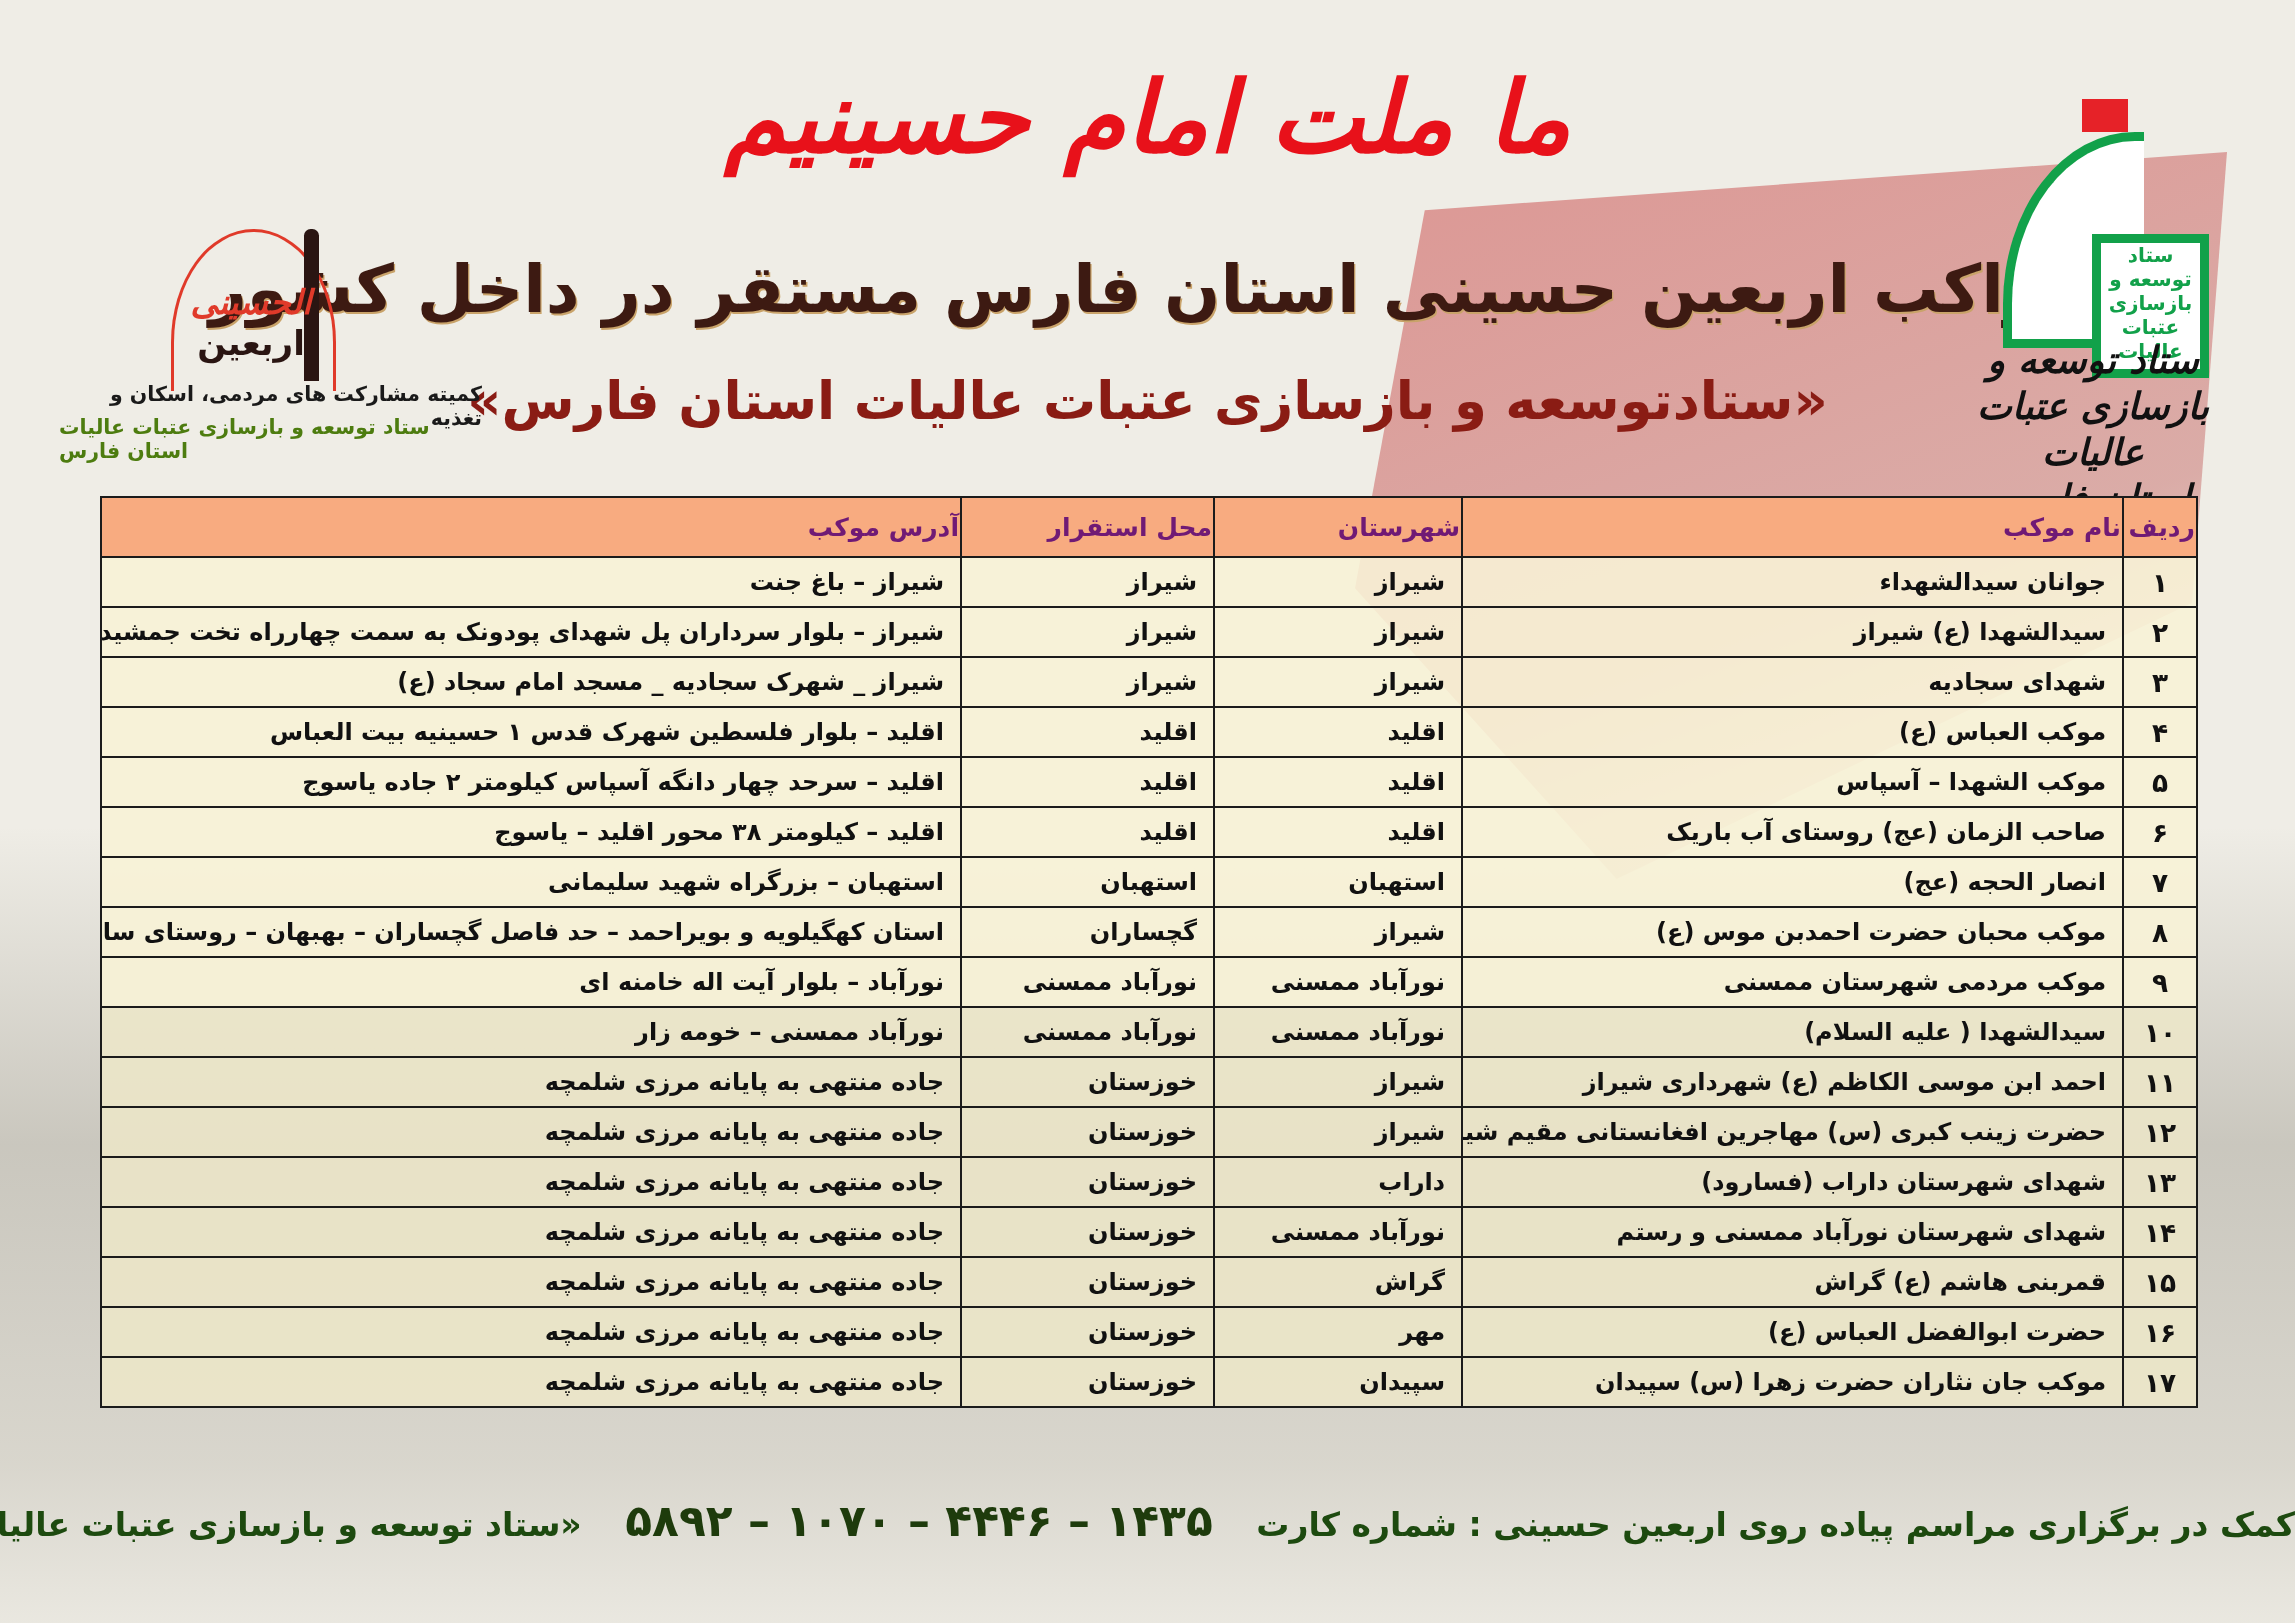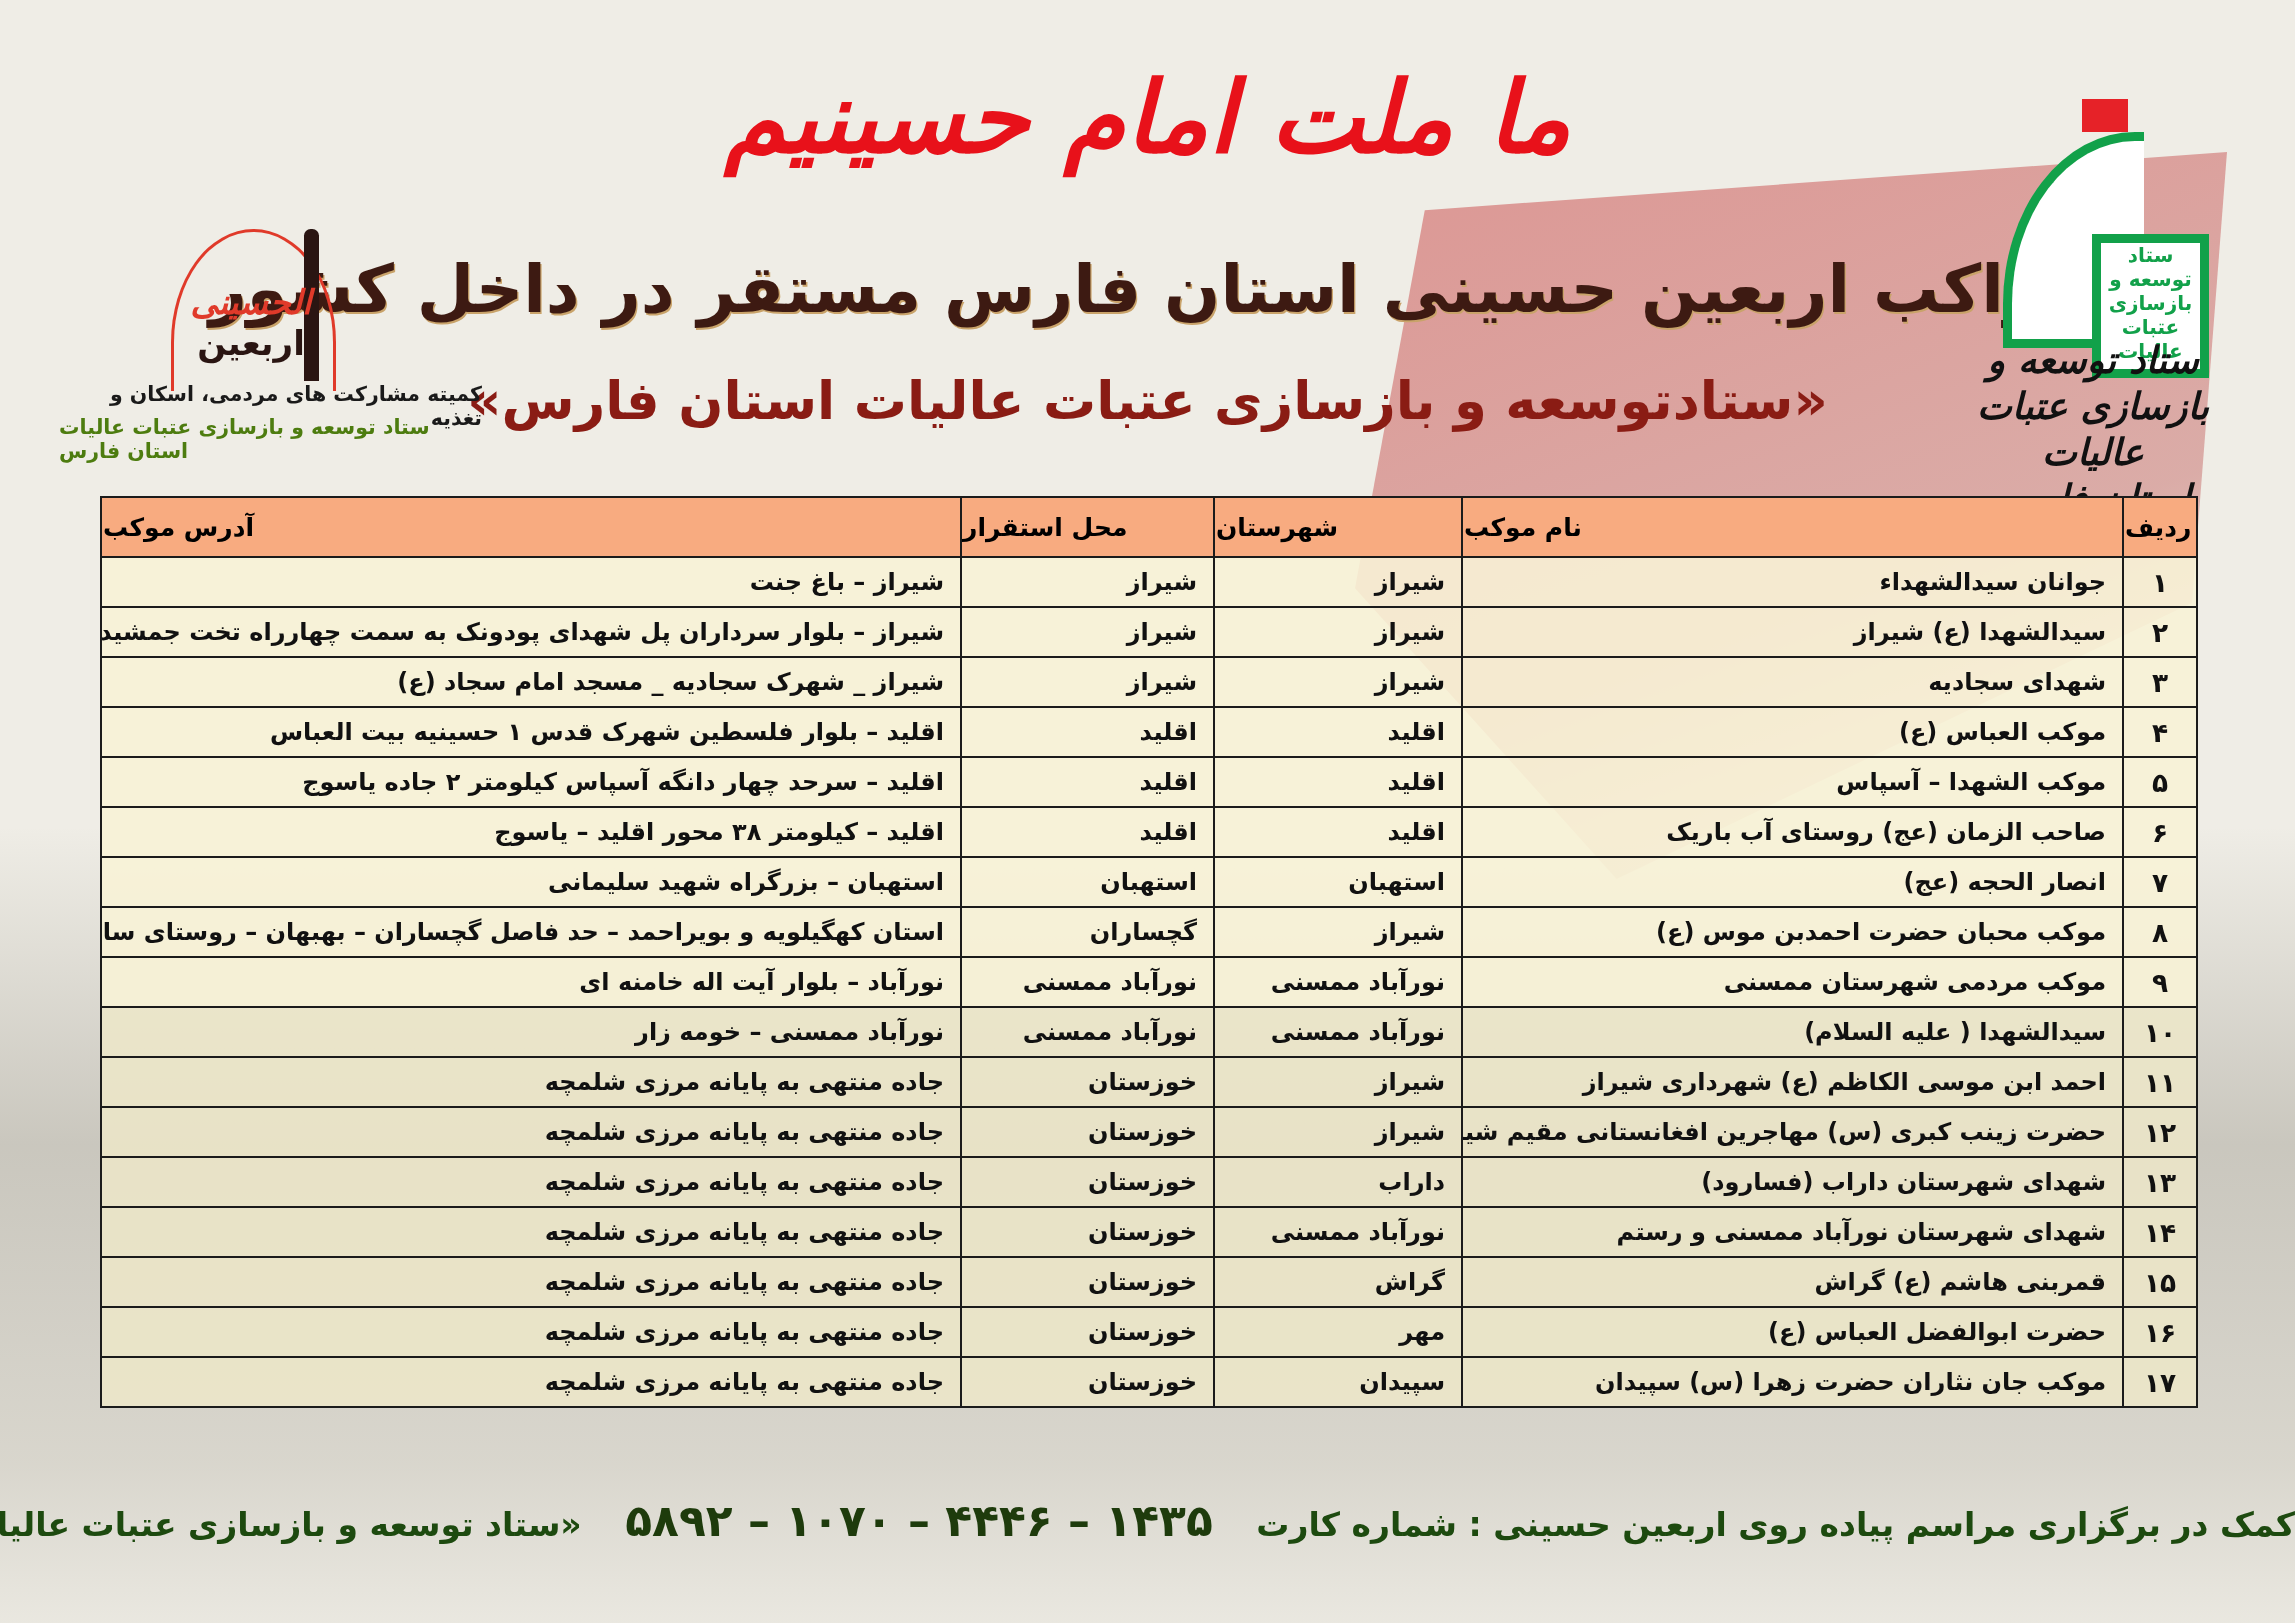--- a/index.html
+++ b/index.html
@@ -53,21 +53,21 @@
   }
   .logo-left .mark .l1 { color:#e03a2a; font-style:italic; }
   .logo-left .mark .l2 { color:#2a1512; }
   .logo-left .cap1 { position:absolute; left:0; top:173px; width:423px; direction:rtl; text-align:right; font-size:20.5px; font-weight:bold; color:#1a1a1a; }
   .logo-left .cap2 { position:absolute; left:0; top:206px; width:423px; direction:rtl; text-align:left; font-size:20.5px; font-weight:bold; color:#4d7c0f; }
 
   .table-wrap { position:absolute; left:100px; top:496px; width:2096px; }
   table { border-collapse:collapse; width:100%; direction:rtl; table-layout:fixed; }
   th, td { border:2.6px solid #1b1b1b; }
   th {
-    background:#f8ab80; height:56px; font-size:25px; font-weight:bold; color:#000000; text-align:left;
+    background:#f8ab80; height:56px; font-size:25px; font-weight:bold; color:#701a75; text-align:right;
   }
   td {
     height:48px; font-size:24px; font-weight:bold; color:#111; text-align:right; padding:0 16px;
     white-space:nowrap; overflow:hidden;
     background:rgba(248,242,214,0.88);
   }
   td.num { text-align:center; padding:0; font-size:26.4px; }
   tr.faded td { background:rgba(238,232,200,0.82); }
 
   .footer {

